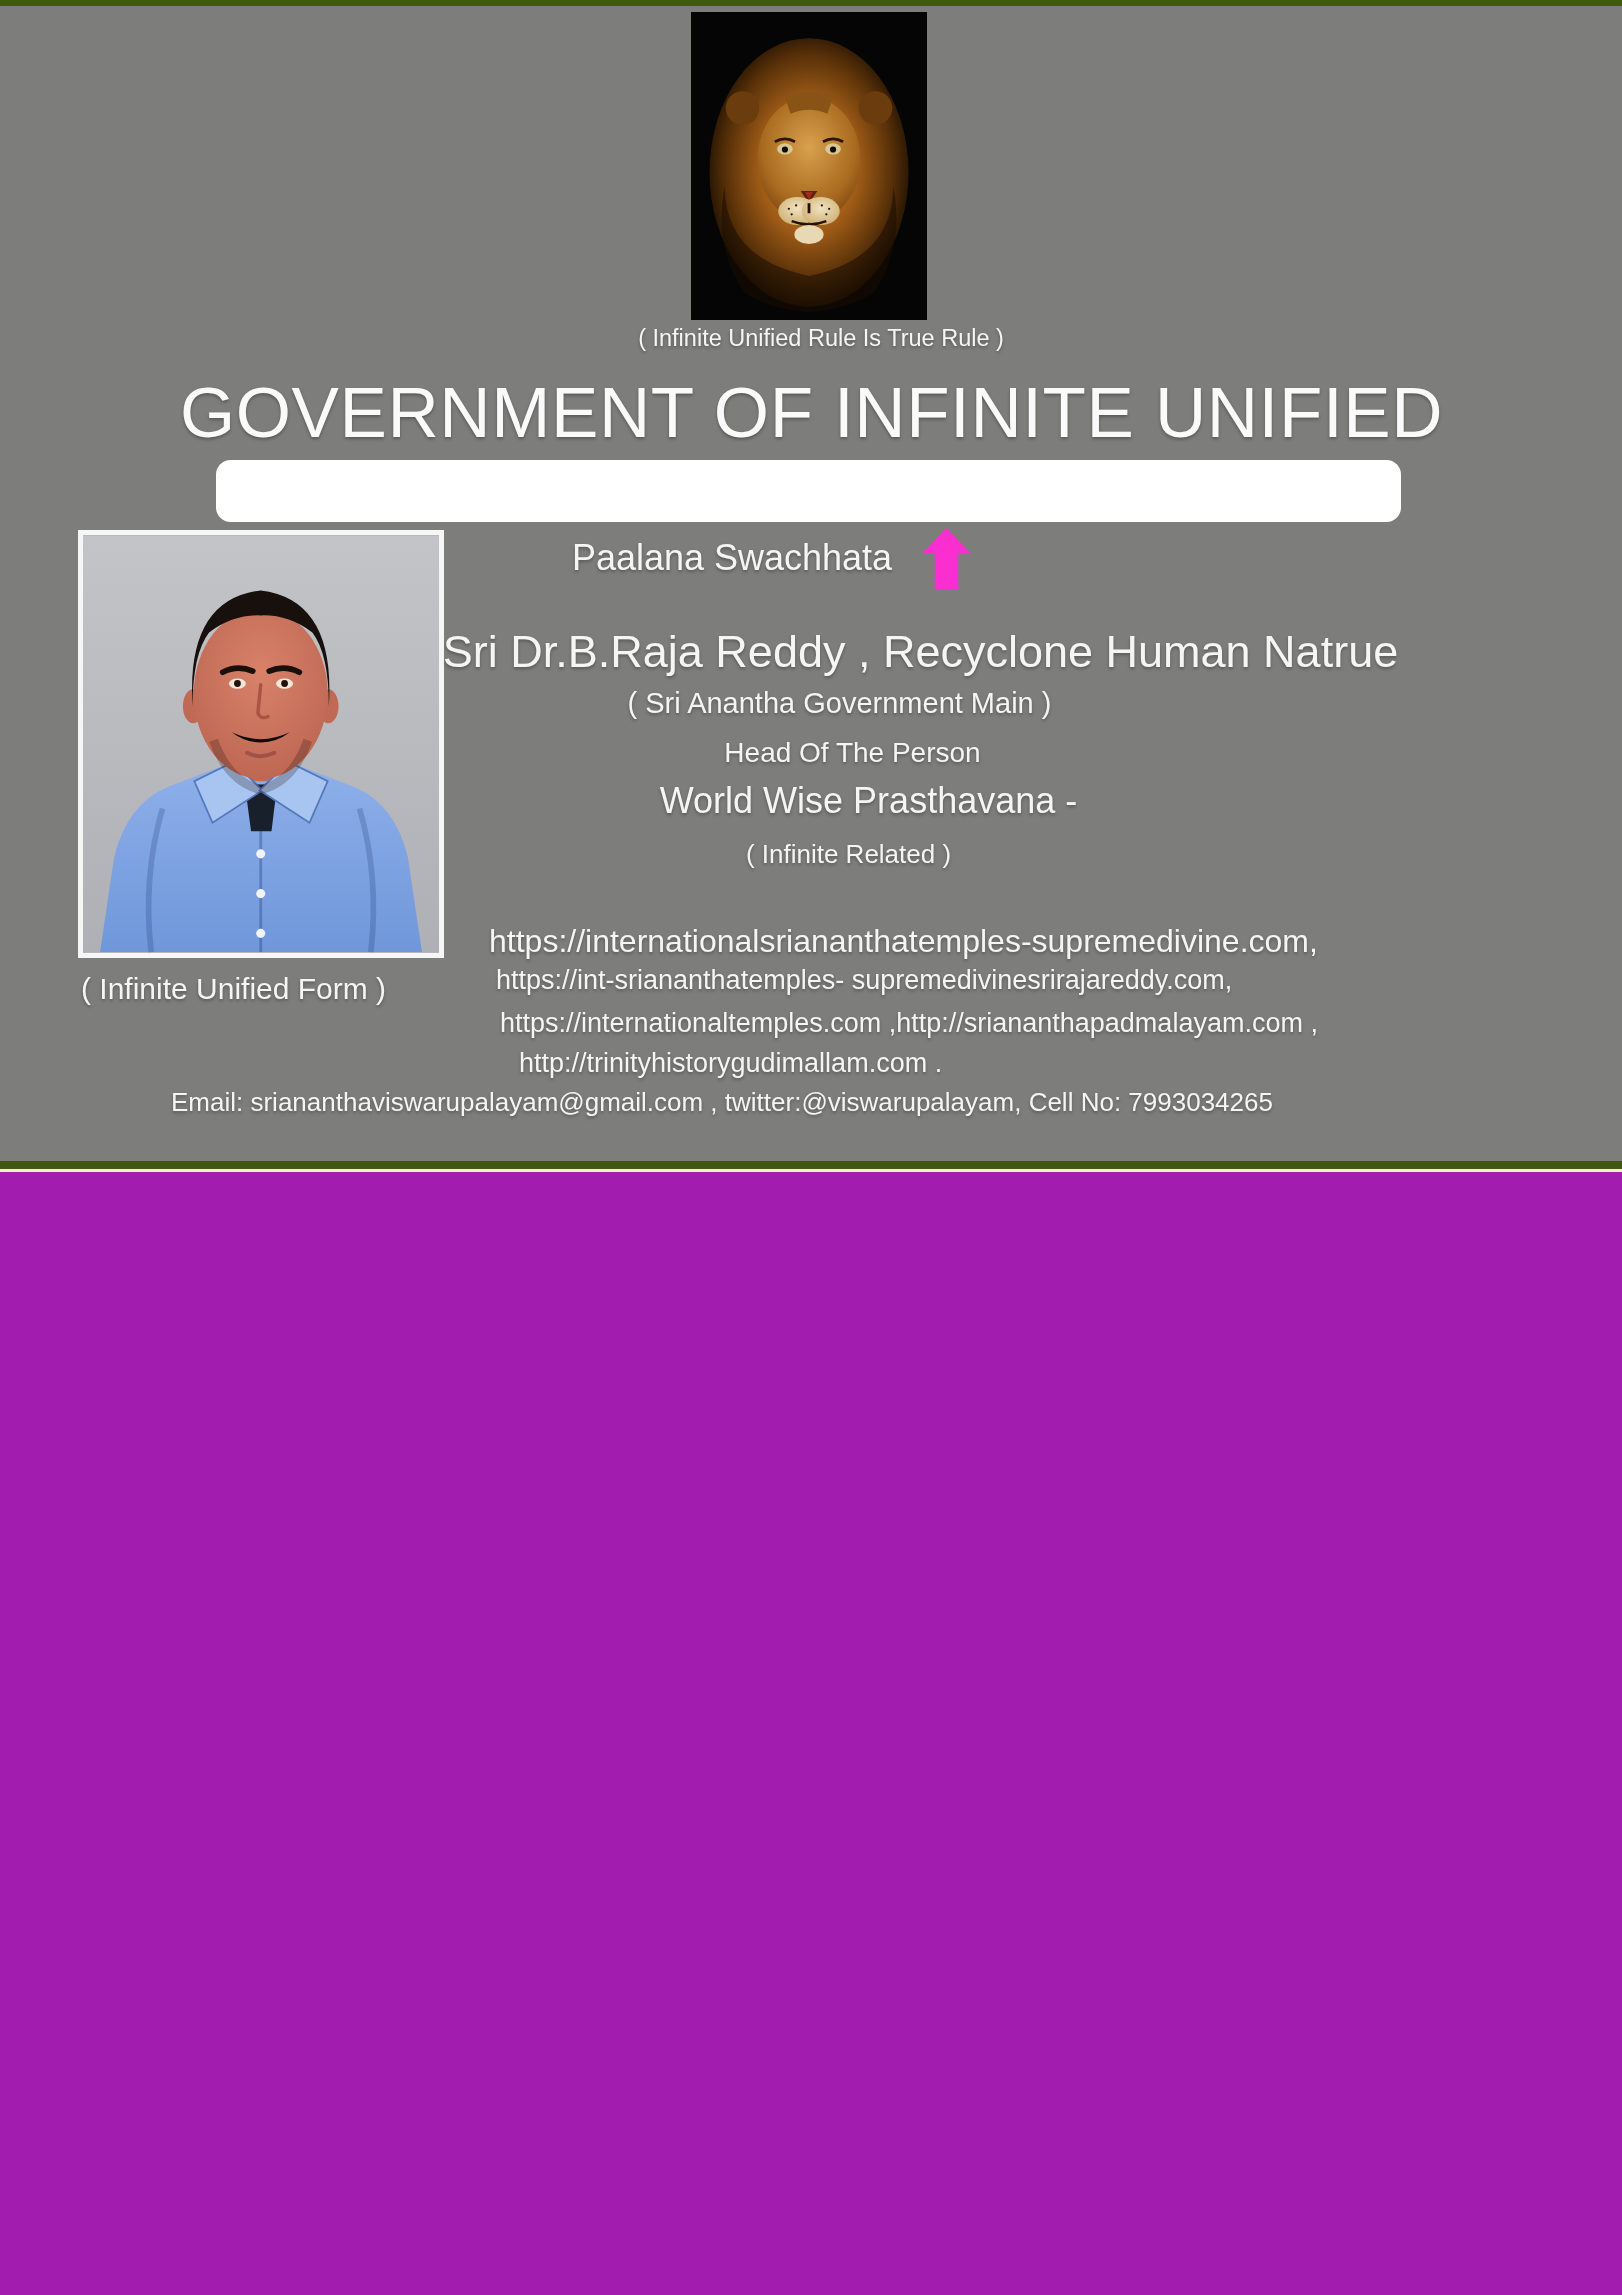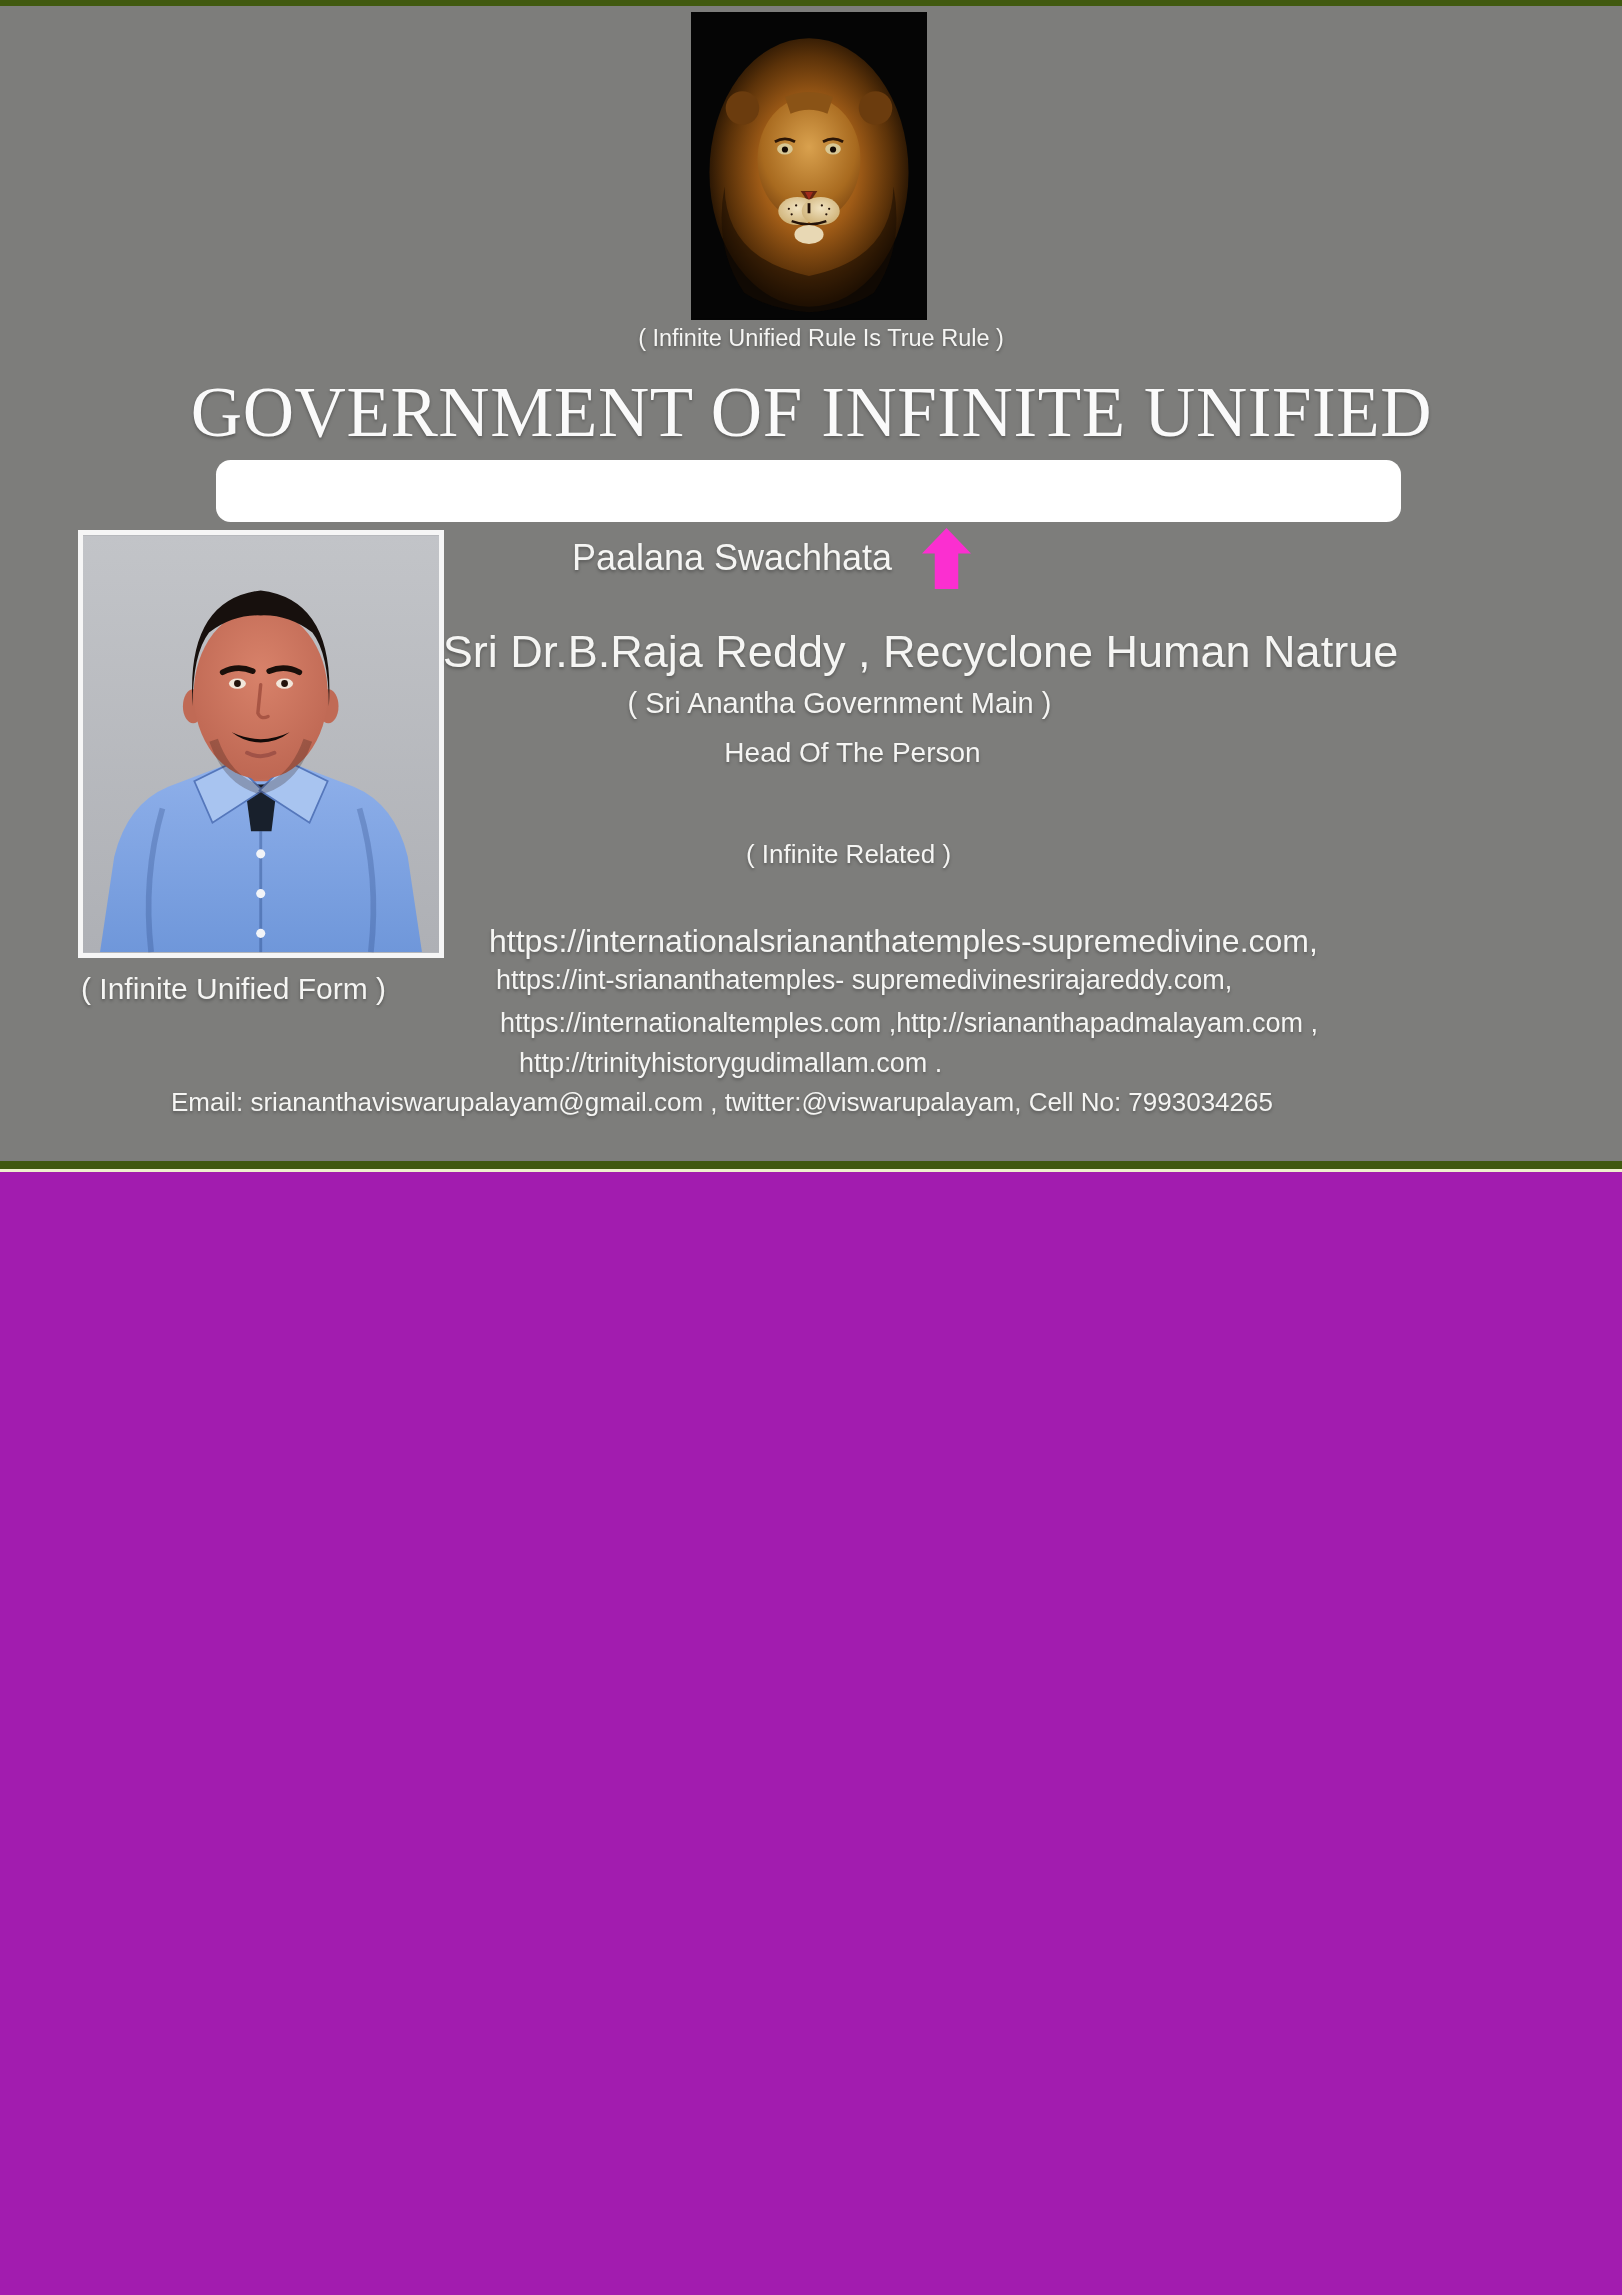--- a/index.html
+++ b/index.html
@@ -46,21 +46,21 @@
   
   .txt {
     position: absolute;
     color: #f5f5f3;
     white-space: nowrap;
     text-shadow: 0 1.7px 3.4px rgba(0,0,0,0.30);
     line-height: 1;
   }
   .center { text-align: center; }
   .tagline   { top: 327px;  left: 475px;  width: 692px; font-size: 23.5px; }
-  .title     { top: 377px;  left: 0;      width: 1623px; font-size: 71px; letter-spacing: 0.6px; color: #fafafa; font-family: Liberation Serif, serif; }
+  .title     { top: 377px;  left: 0;      width: 1623px; font-size: 71px; letter-spacing: 0.6px; color: #fafafa; }
   .white-rect {
     position: absolute; left: 216px; top: 460px;
     width: 1185px; height: 62px;
     background: #ffffff; border-radius: 14.6px;
   }
   .slogan    { top: 540px;  left: 488px;  width: 488px;  font-size: 36px; }
   .person    { top: 629px; left: 388px;  width: 1065px; font-size: 45px; }
   .orgline   { top: 689px; left: 307px;  width: 1065px; font-size: 29px; }
   .roleline  { top: 739px; left: 320px;  width: 1065px; font-size: 28px; }
   .visionline{ top: 783px; left: 336px;  width: 1065px; font-size: 36px; }
@@ -197,20 +197,21 @@
     </svg>
   </div>
   <div class="txt photocap">( Infinite Unified Form )</div>
 
   <div class="txt slogan center">Paalana Swachhata</div>
   <div class="up-arrow"></div>
 
   <div class="txt person center">Sri Dr.B.Raja Reddy , Recyclone Human Natrue</div>
   <div class="txt orgline center">( Sri Anantha Government Main )</div>
   <div class="txt roleline center">Head Of The Person</div>
+  <div class="txt visionline center">World Wise Prasthavana -</div>
   <div class="txt related center">( Infinite Related )</div>
 
   <div class="txt url1">https://internationalsriananthatemples-supremedivine.com,</div>
   <div class="txt url2">https://int-sriananthatemples- supremedivinesrirajareddy.com,</div>
   <div class="txt url3">https://internationaltemples.com ,http://sriananthapadmalayam.com ,</div>
   <div class="txt url4">http://trinityhistorygudimallam.com .</div>
 
   <div class="txt contact">Email: sriananthaviswarupalayam@gmail.com , twitter:@viswarupalayam, Cell No: 7993034265</div>
 
 </div>

